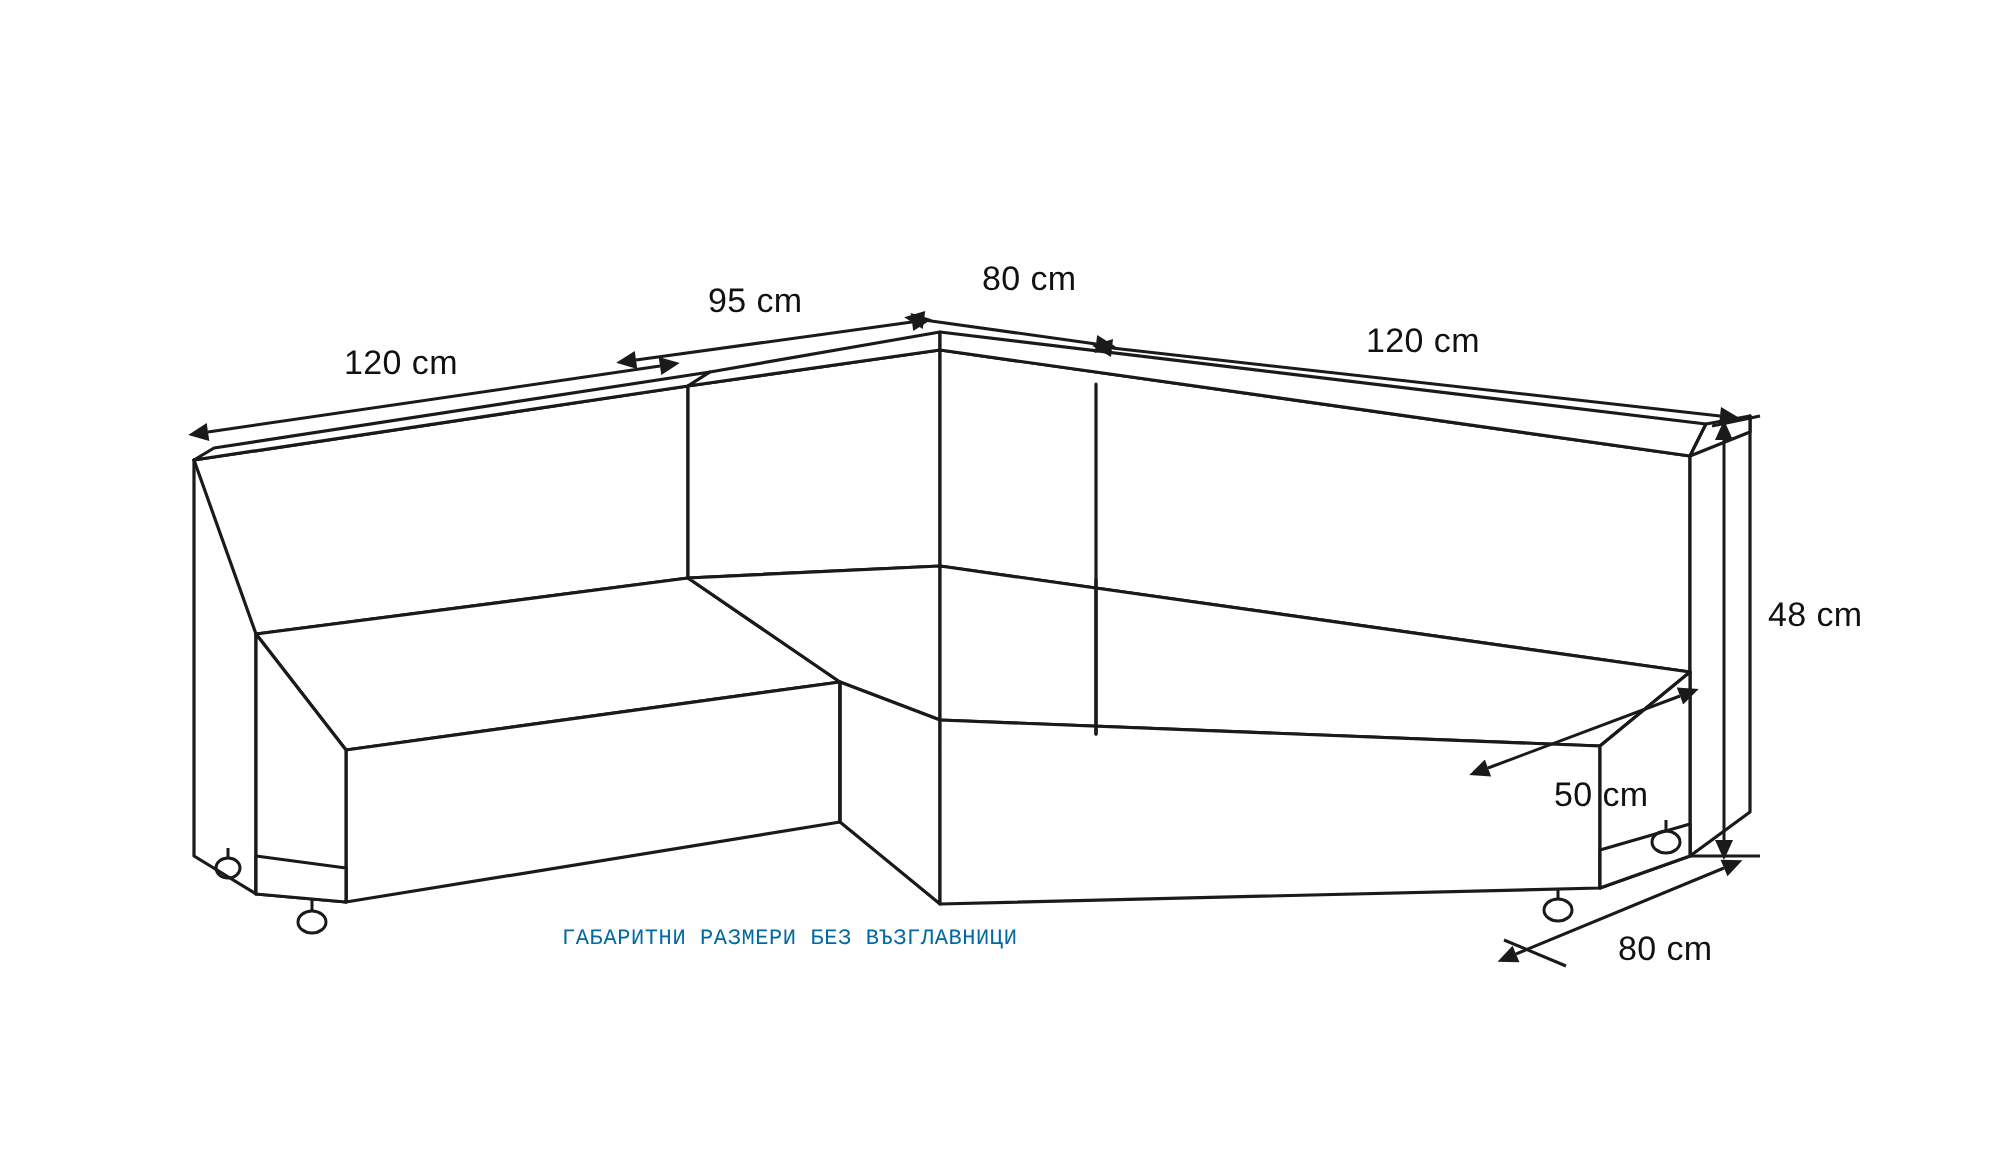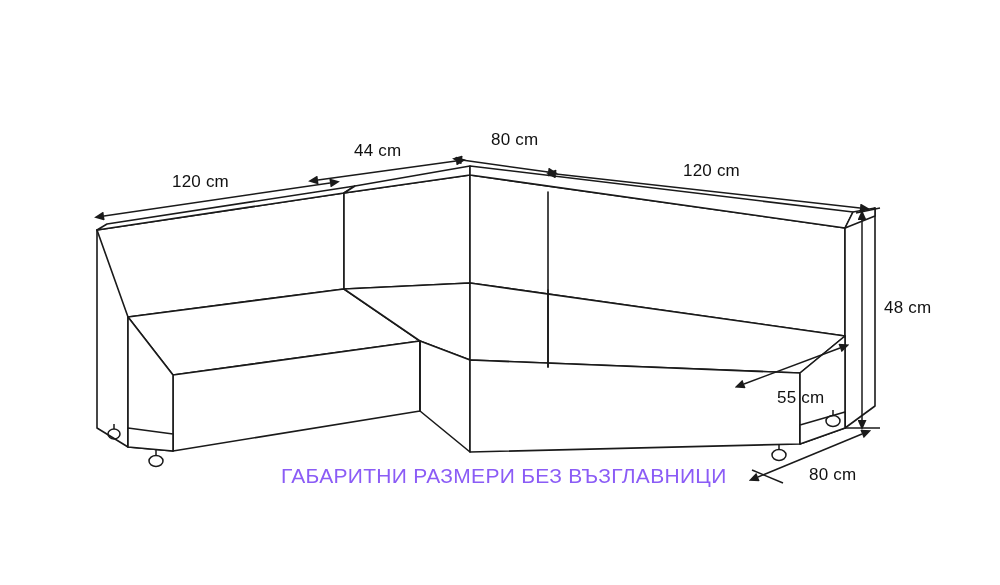--- a/index.html
+++ b/index.html
@@ -27,23 +27,23 @@
   .dim-label {
     position: absolute;
     font-family: "Liberation Sans", sans-serif;
     font-size: 17px;
     color: #111111;
     white-space: nowrap;
     letter-spacing: 0.2px;
   }
   .caption {
     position: absolute;
-    font-family: Liberation Sans, sans-serif;
-    font-size: 21px;
-    color: #8b5cf6;
+    font-family: Liberation Mono, monospace;
+    font-size: 11px;
+    color: #0369a1;
     white-space: nowrap;
     letter-spacing: 0.3px;
     font-weight: 500;
   }
 </style>
 </head>
 <body>
 
 <div id="stage">
 
@@ -130,27 +130,27 @@
       <line x1="758" y1="477" x2="862" y2="434" marker-start="url(#arrowStart)" marker-end="url(#arrowEnd)"></line>
 
       <line x1="856" y1="213" x2="880" y2="208"></line>
       <line x1="845" y1="428" x2="880" y2="428"></line>
       <line x1="752" y1="470" x2="783" y2="483"></line>
     </g>
   </svg>
 
   <div class="dim-label" style="left:172px; top:172px;">120 cm</div>
 
-  <div class="dim-label" style="left:354px; top:141px;">44 cm</div>
+  <div class="dim-label" style="left:354px; top:141px;">95 cm</div>
 
   <div class="dim-label" style="left:491px; top:130px;">80 cm</div>
 
   <div class="dim-label" style="left:683px; top:161px;">120 cm</div>
 
   <div class="dim-label" style="left:884px; top:298px;">48 cm</div>
 
-  <div class="dim-label" style="left:777px; top:388px;">55 cm</div>
+  <div class="dim-label" style="left:777px; top:388px;">50 cm</div>
 
   <div class="dim-label" style="left:809px; top:465px;">80 cm</div>
 
   <div class="caption" style="left:281px; top:464px;">ГАБАРИТНИ РАЗМЕРИ БЕЗ ВЪЗГЛАВНИЦИ</div>
 
 </div>
 
 </body></html>

